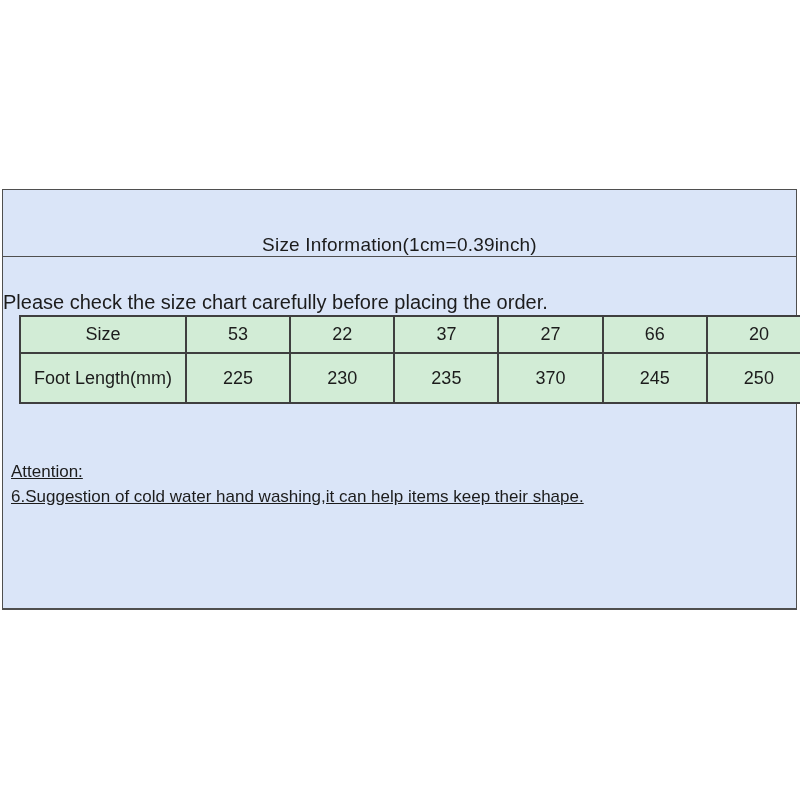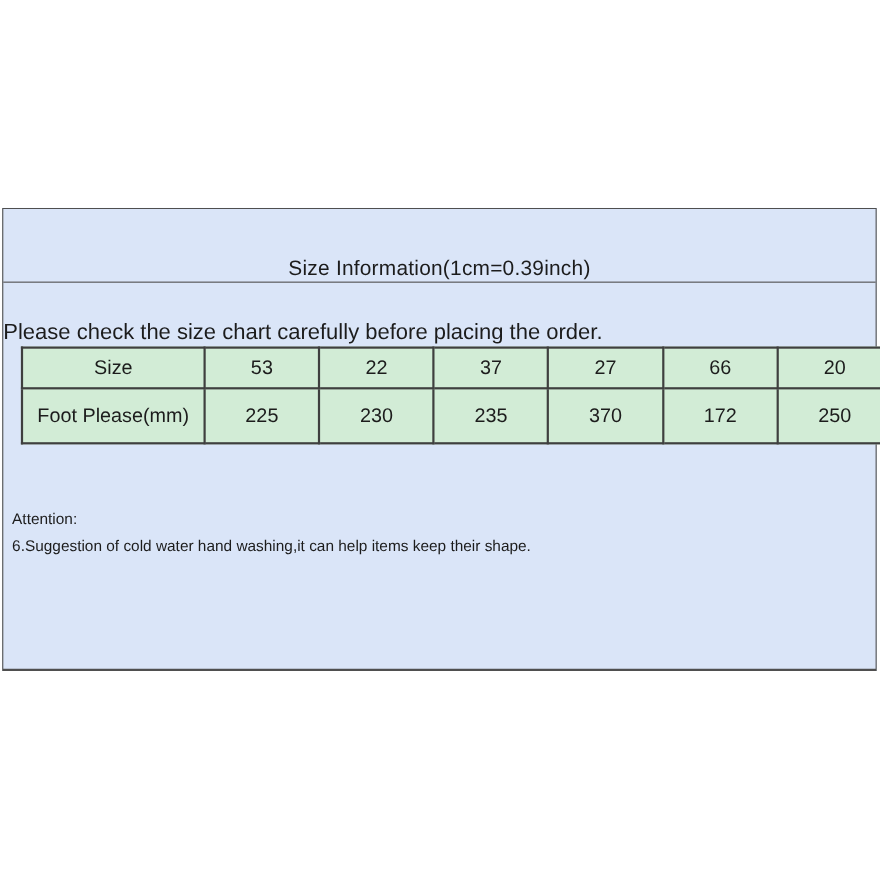--- a/index.html
+++ b/index.html
@@ -63,22 +63,23 @@
     overflow: hidden;
     white-space: nowrap;
   }
   tr.row-sizes td { height: 37px; }
   tr.row-footlength td { height: 50px; }
   col.label-col { width: 166px; }
 
   .attention {
     flex: 1;
     padding: 55px 6px 0 8px;
-    font-size: 14px;
+    font-size: 17px;
     line-height: 25px;
+    text-decoration: underline;
   }
 </style>
 </head>
 <body>
 
 <div class="stage">
   <div class="chart-box">
 
     <div class="title-row">
       <span>Size Information(1cm=0.39inch)</span>
@@ -102,26 +103,26 @@
         <tr class="row-sizes">
           <td>Size</td>
           <td>53</td>
           <td>22</td>
           <td>37</td>
           <td>27</td>
           <td>66</td>
           <td>20</td>
         </tr>
         <tr class="row-footlength">
-          <td>Foot Please(mm)</td>
+          <td>Foot Length(mm)</td>
           <td>225</td>
           <td>230</td>
           <td>235</td>
           <td>370</td>
-          <td>172</td>
+          <td>245</td>
           <td>250</td>
         </tr>
       </tbody>
     </table>
 
     <div class="attention">
       <div>Attention:</div>
       <div>6.Suggestion of cold water hand washing,it can help items keep their shape.</div>
     </div>
 

